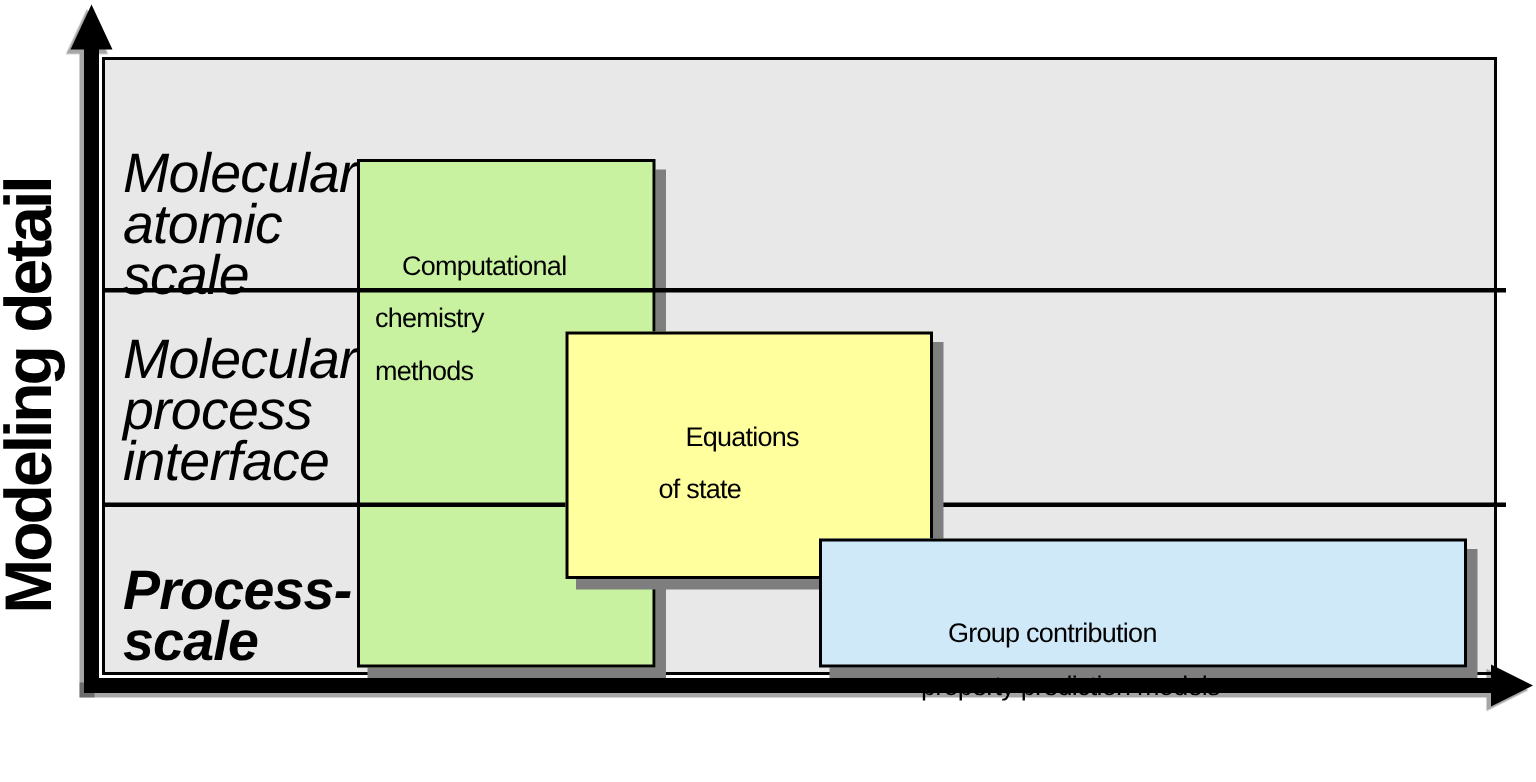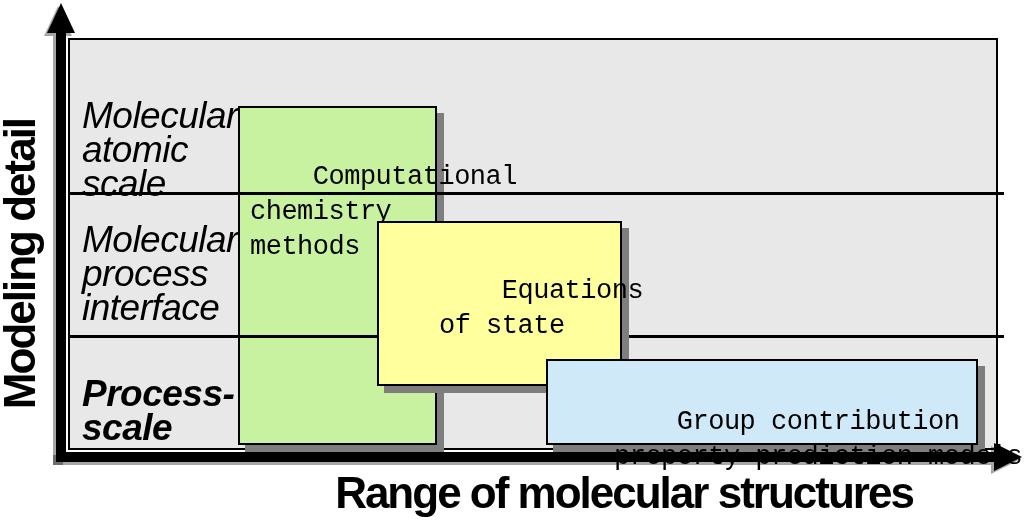--- a/index.html
+++ b/index.html
@@ -51,25 +51,24 @@
   .row-label.r1 { top: 99px; }
   .row-label.r2 { top: 223px; }
   .row-label.r3 { top: 377px; font-weight: bold; }
 
   
   .method-box {
     position: absolute;
     box-sizing: border-box;
     border: 2.5px solid #000;
     box-shadow: 7px 7px 0 0 #7e7e7e;
-    font-size: 27px;
+    font-size: 18px;
     line-height: 35px;
     letter-spacing: -0.5px;
     white-space: pre;
-    font-family: Liberation Mono, monospace;
   }
   .method-box.green {
     left: 238px; top: 106px;
     width: 199px; height: 339px;
     background: #c8f2a0;
     padding: 17px 0 0 10px;
     z-index: 2;
   }
   .method-box.yellow {
     left: 377px; top: 221px;
@@ -165,15 +164,14 @@
     <div class="shaft"></div>
     <div class="head"></div>
   </div>
 
   <div class="axis x-axis">
     <div class="shaft"></div>
     <div class="head"></div>
   </div>
 
   <div class="axis-title y-title">Modeling detail</div>
-  <div class="axis-title x-title">Range of molecular structures</div>
 
 </div>
 
 </body></html>

